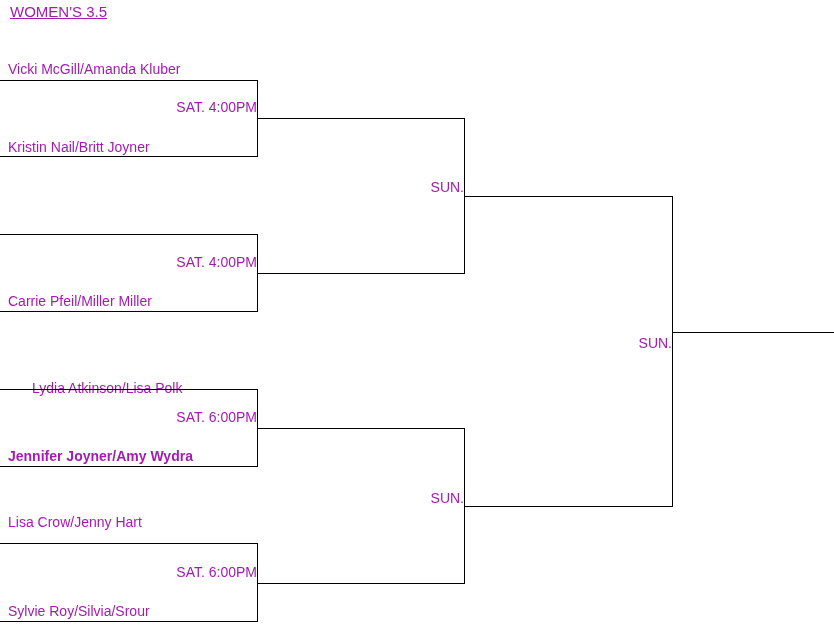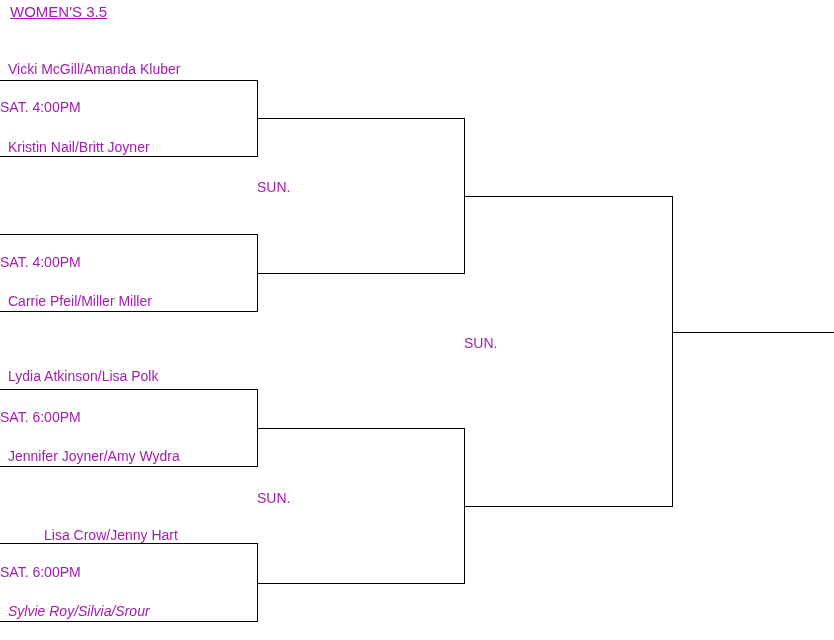--- a/index.html
+++ b/index.html
@@ -29,21 +29,21 @@
   .label {
     position: absolute;
     font-size: 14px;
     line-height: 16px;
     white-space: nowrap;
   }
   .team {
     left: 8px;
   }
   .time {
-    text-align: left;
+    text-align: right;
   }
   .title {
     left: 10px;
     top: 4px;
     font-size: 15px;
     text-decoration: underline;
   }
 </style>
 </head>
 <body>
@@ -64,31 +64,31 @@
   <div class="label team" style="top:293px;">Carrie Pfeil/Miller Miller</div>
   <div class="hline" style="left:0; top:234px; width:257px;"></div>
   <div class="hline" style="left:0; top:311px; width:257px;"></div>
   <div class="vline" style="left:257px; top:234px; height:78px;"></div>
   <div class="hline" style="left:257px; top:273px; width:207px;"></div>
 
   <div class="vline" style="left:464px; top:118px; height:156px;"></div>
   <div class="label time" style="left:257px; width:207px; top:179px;">SUN.</div>
   <div class="hline" style="left:464px; top:196px; width:208px;"></div>
 
-  <div class="label team" style="top:368px;">Lydia Atkinson/Lisa Polk</div>
+  <div class="label team" style="top:380px;margin-left:24px;">Lydia Atkinson/Lisa Polk</div>
   <div class="label time" style="left:0; width:257px; top:409px;">SAT. 6:00PM</div>
-  <div class="label team" style="top:448px;">Jennifer Joyner/Amy Wydra</div>
+  <div class="label team" style="top:448px;font-weight:bold;">Jennifer Joyner/Amy Wydra</div>
   <div class="hline" style="left:0; top:389px; width:257px;"></div>
   <div class="hline" style="left:0; top:466px; width:257px;"></div>
   <div class="vline" style="left:257px; top:389px; height:78px;"></div>
   <div class="hline" style="left:257px; top:428px; width:207px;"></div>
 
-  <div class="label team" style="top:527px;margin-left:36px;">Lisa Crow/Jenny Hart</div>
+  <div class="label team" style="top:514px;">Lisa Crow/Jenny Hart</div>
   <div class="label time" style="left:0; width:257px; top:564px;">SAT. 6:00PM</div>
-  <div class="label team" style="top:603px;font-style:italic;">Sylvie Roy/Silvia/Srour</div>
+  <div class="label team" style="top:603px;">Sylvie Roy/Silvia/Srour</div>
   <div class="hline" style="left:0; top:543px; width:257px;"></div>
   <div class="hline" style="left:0; top:621px; width:257px;"></div>
   <div class="vline" style="left:257px; top:543px; height:79px;"></div>
   <div class="hline" style="left:257px; top:583px; width:207px;"></div>
 
   <div class="vline" style="left:464px; top:428px; height:156px;"></div>
   <div class="label time" style="left:257px; width:207px; top:490px;">SUN.</div>
   <div class="hline" style="left:464px; top:506px; width:208px;"></div>
 
   <div class="vline" style="left:672px; top:196px; height:311px;"></div>

